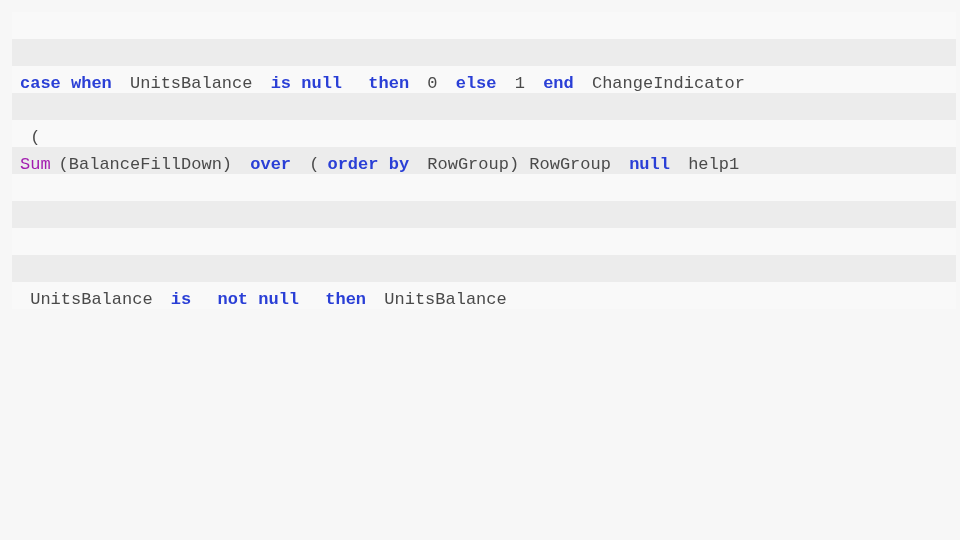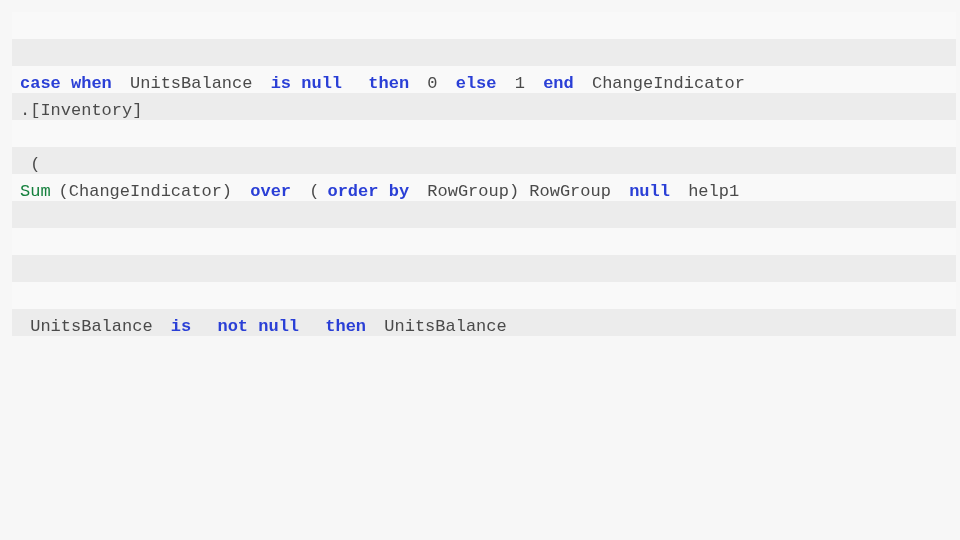--- a/index.html
+++ b/index.html
@@ -3,31 +3,30 @@
 <meta charset="utf-8">
 <style>
 *{margin:0;padding:4px;box-sizing:border-box}
 body{width:960px;height:540px;font-family:Consolas,'Courier New',monospace;font-size:17px;background:#f7f7f7;overflow:hidden}
 .editor{width:100%;height:100%}
 .line{height:27px;line-height:27px;white-space:pre;padding-left:4px;overflow:hidden}
 .line:nth-child(odd){background:#f9f9f9}
 .line:nth-child(even){background:#ececec}
 .kw{color:#2a3fd6;font-weight:bold}
 .txt{color:#4a4a4a}
-.fn{color:#15803d}
+.fn{color:#a21caf}
 </style>
 </head>
 <body>
 
 <div class="editor">
 <div class="line"><span class="txt"></span></div>
 <div class="line"><span class="txt"></span></div>
 <div class="line"><span class="kw">case when</span><span class="txt"> UnitsBalance </span><span class="kw">is null</span><span class="txt"> </span><span class="kw">then</span><span class="txt"> 0 </span><span class="kw">else</span><span class="txt"> 1 </span><span class="kw">end</span><span class="txt"> ChangeIndicator</span></div>
-<div class="line"><span class="txt">.[Inventory]</span></div>
 <div class="line"><span class="txt"></span></div>
 <div class="line"><span class="txt"> (</span></div>
-<div class="line"><span class="fn">Sum</span><span class="txt">(ChangeIndicator) </span><span class="kw">over</span><span class="txt"> (</span><span class="kw">order by</span><span class="txt"> RowGroup) RowGroup </span><span class="kw">null</span><span class="txt"> help1</span></div>
+<div class="line"><span class="fn">Sum</span><span class="txt">(BalanceFillDown) </span><span class="kw">over</span><span class="txt"> (</span><span class="kw">order by</span><span class="txt"> RowGroup) RowGroup </span><span class="kw">null</span><span class="txt"> help1</span></div>
 <div class="line"><span class="txt"></span></div>
 <div class="line"><span class="txt"></span></div>
 <div class="line"><span class="txt"></span></div>
 <div class="line"><span class="txt"></span></div>
 <div class="line"><span class="txt"> UnitsBalance </span><span class="kw">is</span><span class="txt"> </span><span class="kw">not null</span><span class="txt"> </span><span class="kw">then</span><span class="txt"> UnitsBalance</span></div>
 </div>
 
 </body></html>

